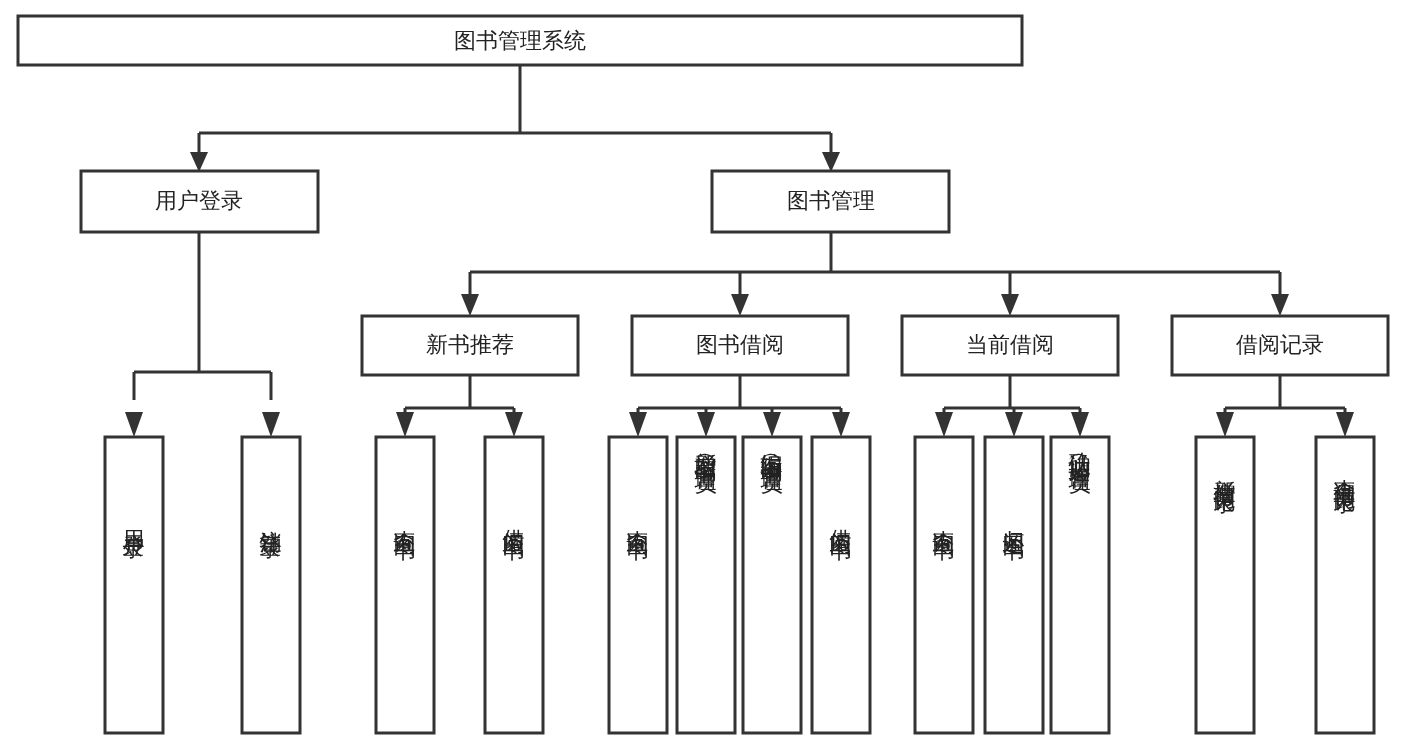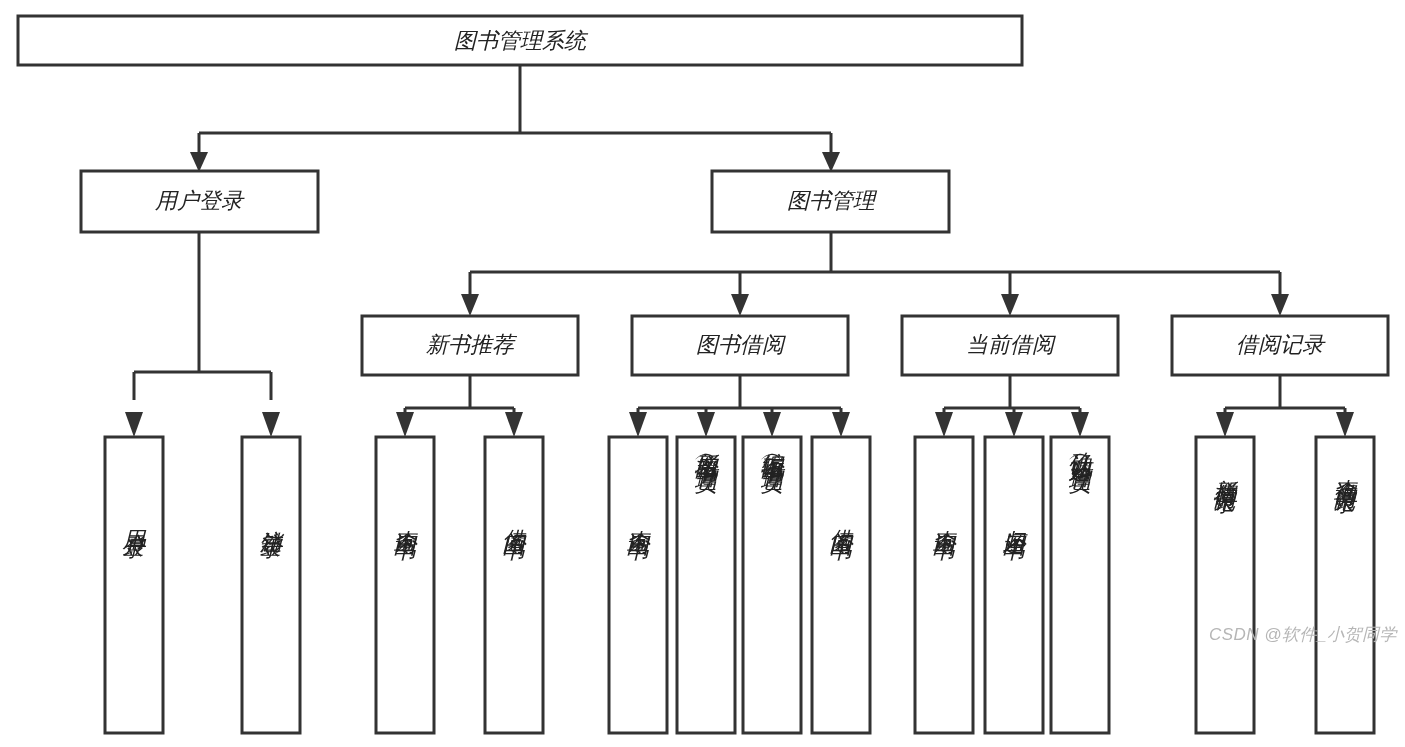--- a/index.html
+++ b/index.html
@@ -13,21 +13,20 @@
     font-family: "Liberation Sans", "DejaVu Sans", sans-serif;
     overflow: hidden;
     position: relative;
   }
   #diagram-root {
     position: absolute;
     left: 0;
     top: 0;
     width: 1405px;
     height: 651px;
-    font-style: italic;
   }
   svg.diagram {
     display: block;
     width: 1405px;
     height: 747px;
   }
   .node-rect {
     fill: #ffffff;
     stroke: #333333;
     stroke-width: 3;
@@ -244,14 +243,13 @@
       <rect class="node-rect-leaf" x="1196" y="437" width="58" height="296"></rect>
       <text class="leaf-label" x="1225" y="470" text-anchor="middle">新增借阅记录</text>
     </g>
     <g>
       <rect class="node-rect-leaf" x="1316" y="437" width="58" height="296"></rect>
       <text class="leaf-label" x="1345" y="470" text-anchor="middle">查询借阅记录</text>
     </g>
 
   </svg>
 
-  <div class="watermark">CSDN @软件_小贺同学</div>
 </div>
 
 </body></html>

